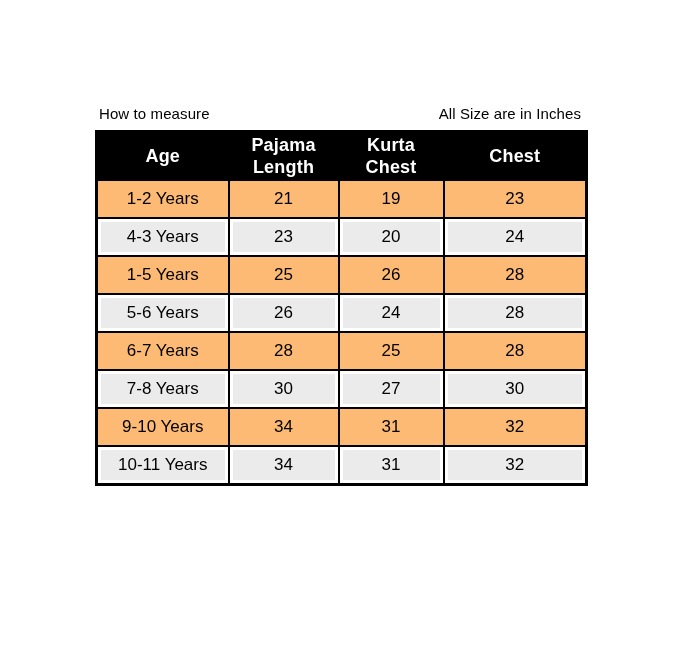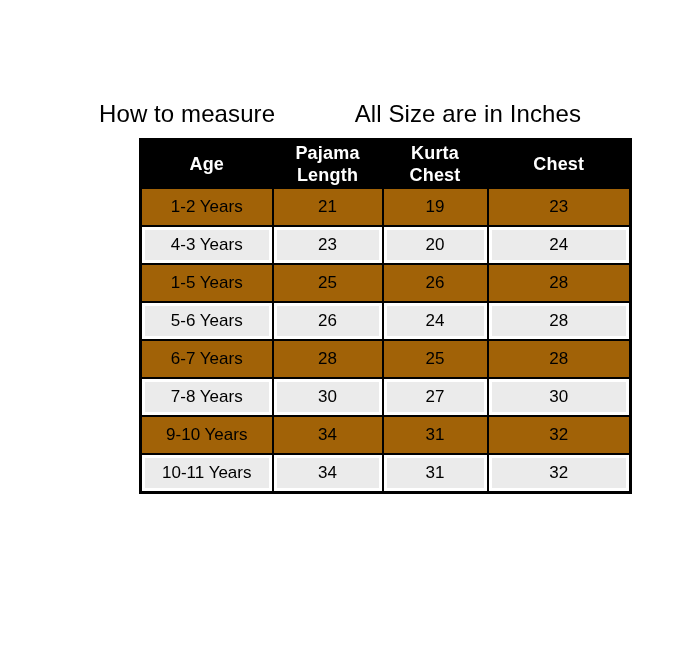--- a/index.html
+++ b/index.html
@@ -13,34 +13,33 @@
     overflow: hidden;
   }
   .title-row {
     position: absolute;
     left: 99px;
     top: 101px;
     width: 482px;
     display: flex;
     justify-content: space-between;
     align-items: baseline;
-    font-size: 24px;
+    font-size: 15px;
     line-height: 26px;
     font-weight: 400;
     letter-spacing: 0.1px;
   }
   table.size-chart {
     position: absolute;
     left: 95px;
-    top: 138px;
+    top: 130px;
     width: 490px;
     border-collapse: collapse;
     table-layout: fixed;
     border: 3px solid var(--border, #000000);
-    margin-left: 44px;
   }
   col.c-age    { width: 132px; }
   col.c-pajama { width: 110px; }
   col.c-kurta  { width: 105px; }
   col.c-chest  { width: 143px; }
   th, td {
     border: 2px solid var(--border, #000000);
     text-align: center;
     vertical-align: middle;
     padding: 0;
@@ -51,21 +50,21 @@
     font-weight: bold;
     font-size: 18px;
     height: 46px;
     line-height: 1.25;
     white-space: pre-line;
     letter-spacing: 0.2px;
   }
   tbody td {
     height: 36px;
     font-size: 17px;
-    background: #a16207;
+    background: #fdba74;
   }
   tbody tr:nth-child(even) td {
     background: var(--alt-row-bg, #ebebeb);
     box-shadow: inset 0 0 0 3px #ffffff;
   }
 </style>
 </head>
 <body>
 
 <div class="stage" style="--background: #ffffff; --header-bg: #000000; --header-text: #ffffff; --alt-row-bg: #ebebeb; --border: #000000; --text: #000000;">

